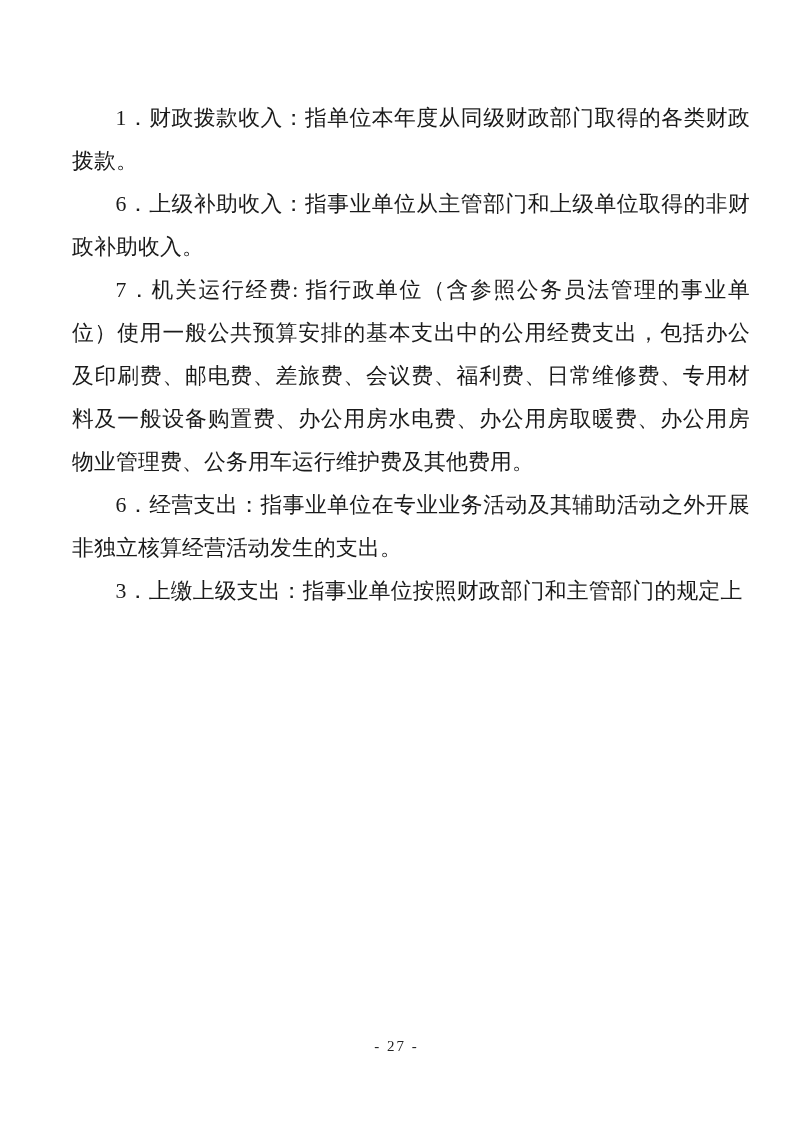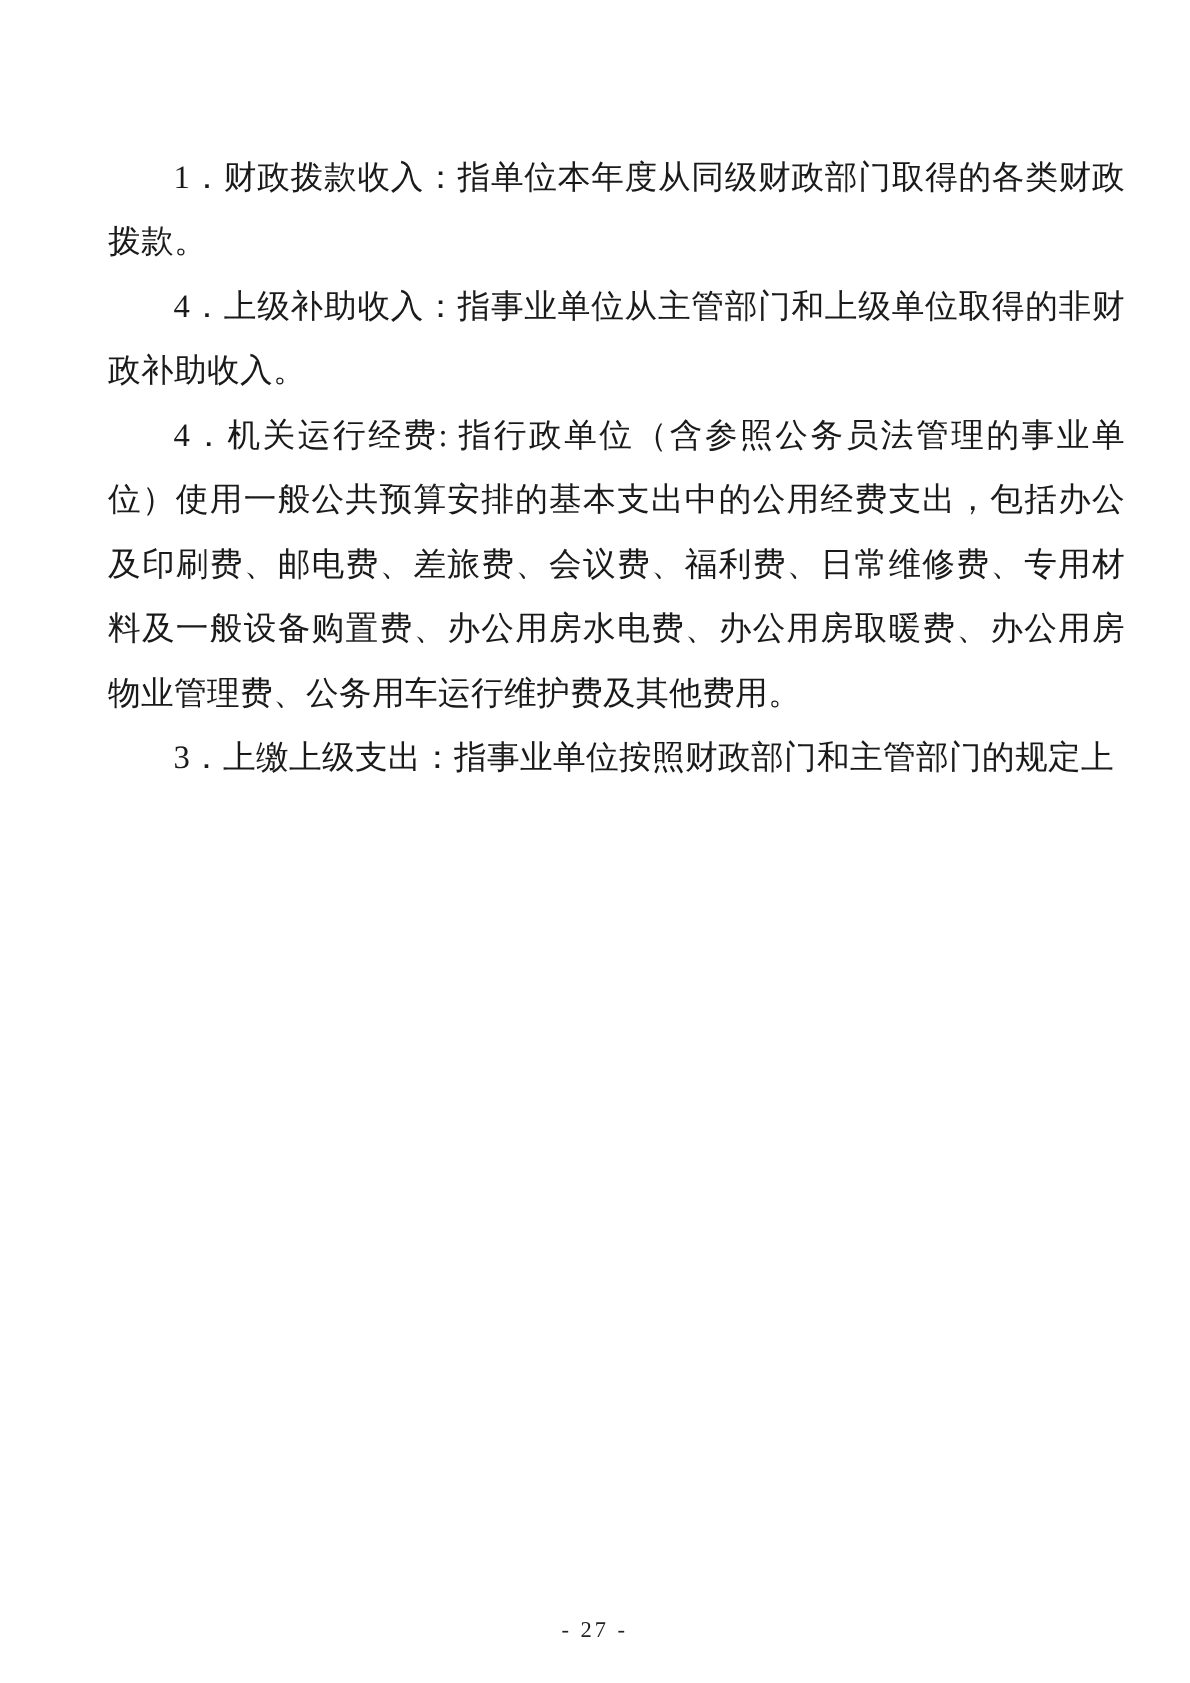--- a/index.html
+++ b/index.html
@@ -28,33 +28,34 @@
     font-size: 21.8px;
     line-height: 43px;
     text-align: justify;
     text-align-last: left;
     text-indent: 2em;
     letter-spacing: 0.2px;
     word-break: break-all;
   }
   .page-number {
     position: absolute;
-    top: 1079px;
+    top: 1038px;
     left: 0;
     width: 100%;
     text-align: center;
     font-size: 15px;
     letter-spacing: 2px;
     color: #222222;
   }
 </style>
 </head>
 <body>
 
 <div class="page">
   <div class="text-body">
     <p>1．财政拨款收入：指单位本年度从同级财政部门取得的各类财政拨款。</p>
-    <p>4．上级补助收入：指事业单位从主管部门和上级单位取得的非财政补助收入。</p>
-    <p>4．机关运行经费: 指行政单位（含参照公务员法管理的事业单位）使用一般公共预算安排的基本支出中的公用经费支出，包括办公及印刷费、邮电费、差旅费、会议费、福利费、日常维修费、专用材料及一般设备购置费、办公用房水电费、办公用房取暖费、办公用房物业管理费、公务用车运行维护费及其他费用。</p>
+    <p>6．上级补助收入：指事业单位从主管部门和上级单位取得的非财政补助收入。</p>
+    <p>7．机关运行经费: 指行政单位（含参照公务员法管理的事业单位）使用一般公共预算安排的基本支出中的公用经费支出，包括办公及印刷费、邮电费、差旅费、会议费、福利费、日常维修费、专用材料及一般设备购置费、办公用房水电费、办公用房取暖费、办公用房物业管理费、公务用车运行维护费及其他费用。</p>
+    <p>6．经营支出：指事业单位在专业业务活动及其辅助活动之外开展非独立核算经营活动发生的支出。</p>
     <p>3．上缴上级支出：指事业单位按照财政部门和主管部门的规定上</p>
   </div>
   <div class="page-number">- 27 -</div>
 </div>
 
 </body></html>

